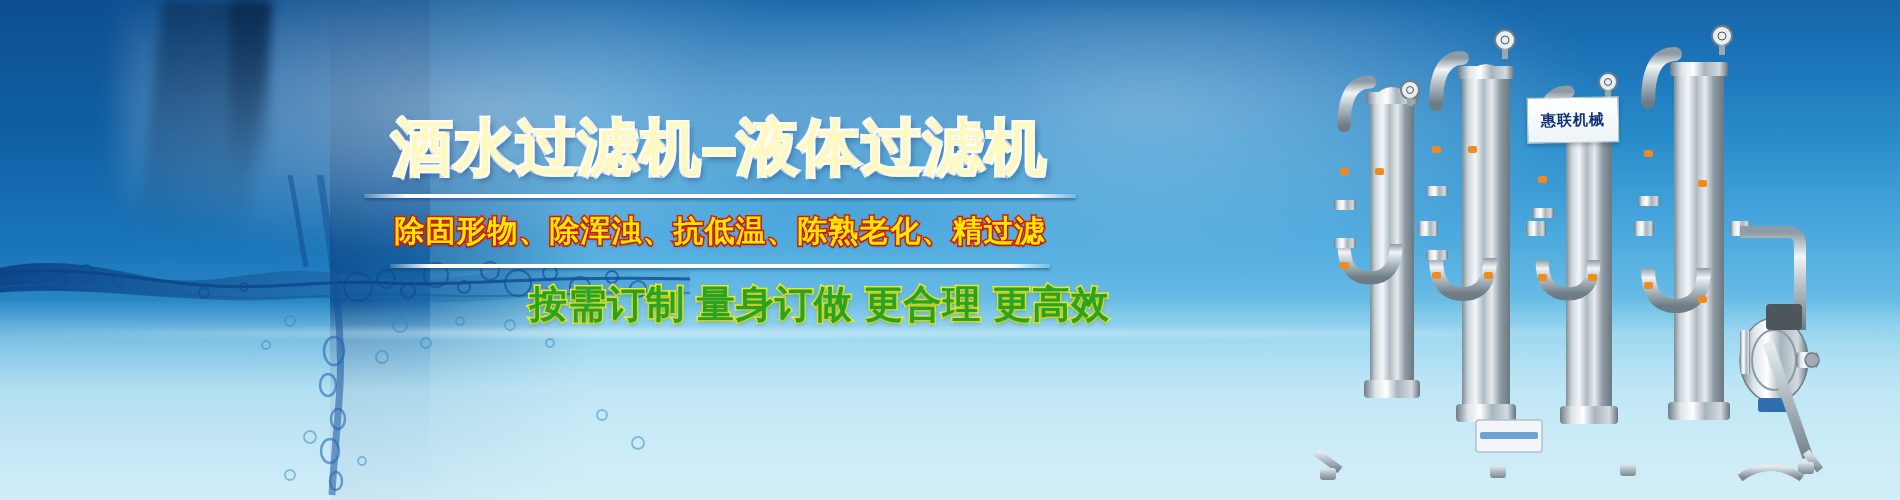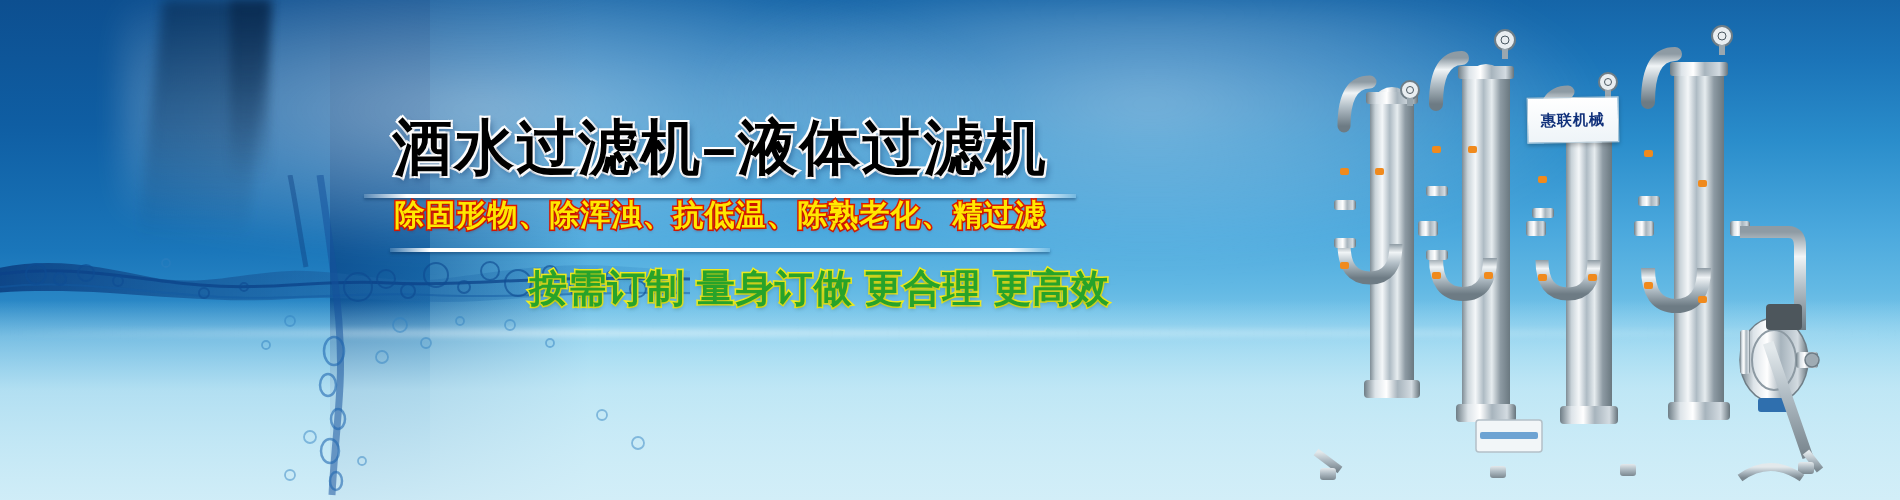--- a/index.html
+++ b/index.html
@@ -58,34 +58,34 @@
   }
 
   
   .splash{position:absolute;left:-10px;top:175px;width:700px;height:330px;opacity:.95;}
 
   
   .copy{position:absolute;left:330px;top:118px;width:780px;text-align:center;}
 
   .title{
     font-size:60px;font-weight:bold;letter-spacing:2px;line-height:1;
-    color:#000000;
+    color:#fef9c3;
     -webkit-text-stroke:4px #ffffff;
     paint-order:stroke fill;
     text-shadow:
       0 0 2px #fff, 2px 2px 0 rgba(255,255,255,.9),
       -2px -2px 0 rgba(255,255,255,.9), 3px 4px 6px rgba(0,40,90,.45);
   }
   .rule{
     height:4px;margin:16px auto 0;width:712px;
     background:linear-gradient(90deg,rgba(255,255,255,.15),#ffffff 6%,#ffffff 94%,rgba(255,255,255,.15));
     box-shadow:0 2px 3px rgba(10,50,95,.45);
   }
   .sub1{
-    margin-top:0;font-size:30px;font-weight:bold;letter-spacing:1px;line-height:1.15;
+    margin-top:16px;font-size:30px;font-weight:bold;letter-spacing:1px;line-height:1.15;
     color:#ffe800;
     -webkit-text-stroke:3px #e01b00;
     paint-order:stroke fill;
     text-shadow:0 2px 3px rgba(120,10,0,.35);
   }
   .rule2{
     height:4px;margin:15px auto 0;width:660px;
     background:linear-gradient(90deg,rgba(255,255,255,.15),#ffffff 6%,#ffffff 94%,rgba(255,255,255,.15));
     box-shadow:0 2px 3px rgba(10,50,95,.45);
   }

